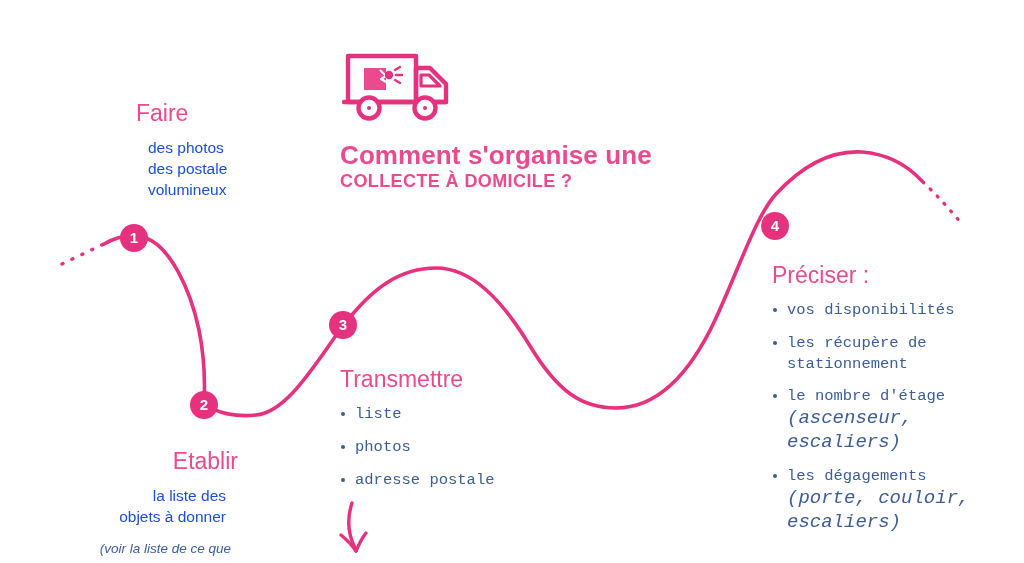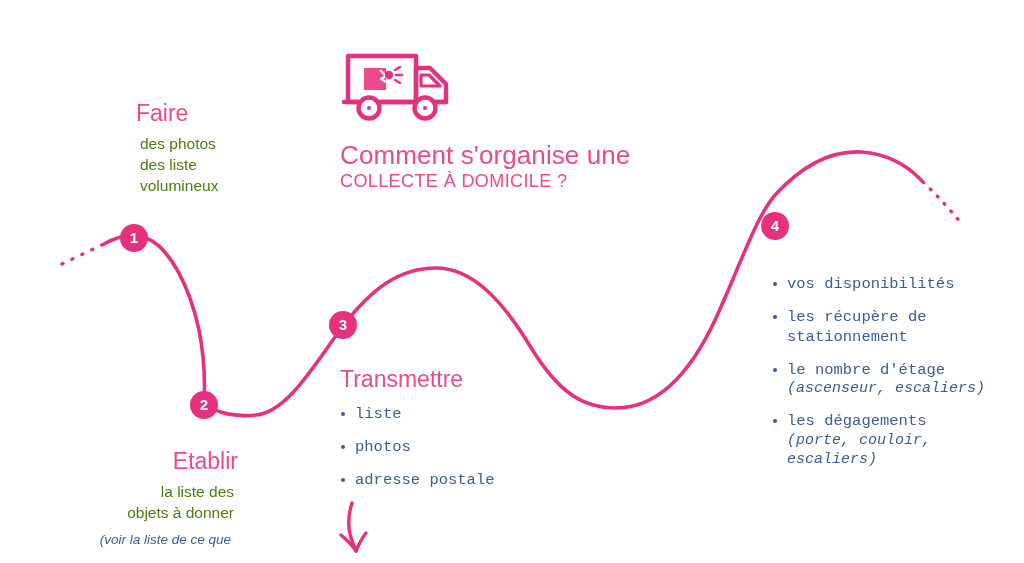--- a/index.html
+++ b/index.html
@@ -51,24 +51,24 @@
   .block { position: absolute; }
   .block-title {
     color: #ec4a8f;
     font-size: 23px;
     font-weight: 400;
     line-height: 1.15;
     margin: 0 0 8px 0;
     white-space: nowrap;
   }
   .block-body {
-    color: #4d7c0f;
+    color: #1d4ed8;
     font-size: 15.5px;
     line-height: 1.33;
-    margin: 4px;
+    margin: 12px;
   }
   .block-note {
     color: #3d5d96;
     font-size: 13.5px;
     font-style: italic;
     line-height: 1.3;
     margin: 7px;
   }
 
   
@@ -92,21 +92,21 @@
     content: "";
     position: absolute;
     left: 1px; top: 8px;
     width: 4px; height: 4px;
     border-radius: 50%;
     background: #3d5d96;
   }
   ul.bullets > li .sub {
     display: block;
     font-style: italic;
-    font-size: 15px;
+    font-size: 19px;
     line-height: 1.25;
   }
 
   
   #block-faire       { left: 136px; top: 100px; }
   #block-etablir     { left: 30px;  top: 448px; width: 208px; }
   #block-transmettre { left: 340px; top: 366px; }
   #block-preciser    { left: 772px; top: 262px; width: 230px; }
 
   
@@ -114,21 +114,21 @@
     position: absolute;
     left: 340px; top: 48px;
   }
   #truck-icon {
     display: block;
     margin-left: 2px;
   }
   #main-title {
     margin: 16px 0 0 0;
     color: #ec4a8f;
-    font-weight: 400;
+    font-weight: 700;
     line-height: 1.2;
   }
   #title-line-1 {
     display: block;
     font-size: 26px;
     letter-spacing: 0.1px;
   }
   #title-line-2 {
     display: block;
     font-size: 18px;
@@ -199,21 +199,21 @@
     <h1 id="main-title">
       <span id="title-line-1">Comment s'organise une</span>
       <span id="title-line-2">COLLECTE À DOMICILE ?</span>
     </h1>
   </div>
 
   <div class="block" id="block-faire">
     <div class="block-title">Faire</div>
     <div class="block-body">
       <div>des photos</div>
-      <div>des liste</div>
+      <div>des postale</div>
       <div>volumineux</div>
     </div>
   </div>
 
   <div class="block align-right" id="block-etablir">
     <div class="block-title">Etablir</div>
     <div class="block-body">
       <div>la liste des</div>
       <div>objets à donner</div>
     </div>
@@ -225,20 +225,21 @@
   <div class="block" id="block-transmettre">
     <div class="block-title">Transmettre</div>
     <ul class="bullets">
       <li><span>liste</span></li>
       <li><span>photos</span></li>
       <li><span>adresse postale</span></li>
     </ul>
   </div>
 
   <div class="block" id="block-preciser">
+    <div class="block-title">Préciser :</div>
     <ul class="bullets">
       <li>
         <span>vos disponibilités</span>
       </li>
       <li>
         <span>les récupère de stationnement</span>
       </li>
       <li>
         <span>le nombre d'étage</span>
         <span class="sub">(ascenseur, escaliers)</span>

